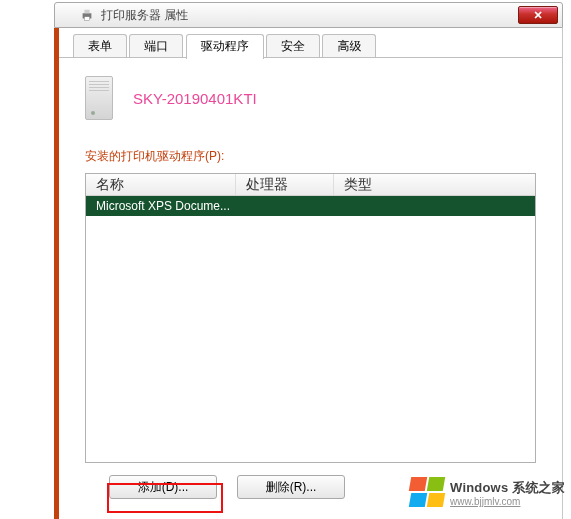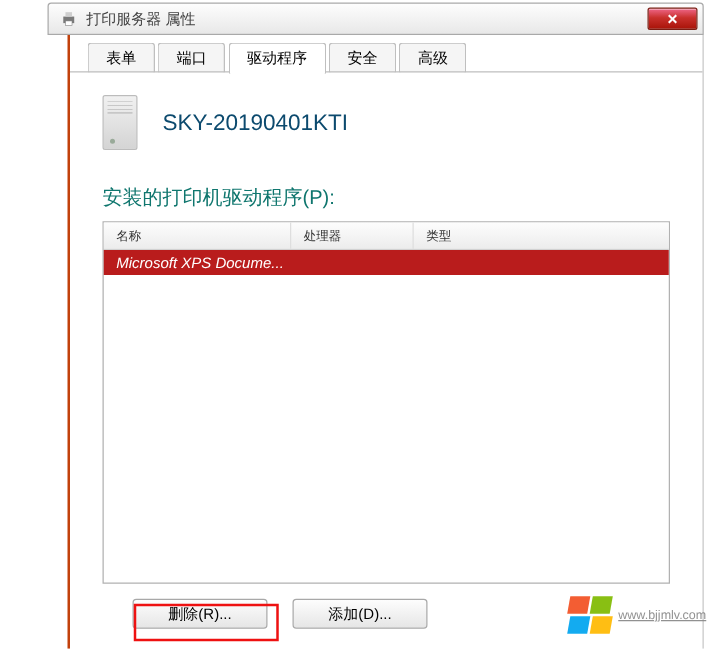--- a/index.html
+++ b/index.html
@@ -7,28 +7,28 @@
     font-family: "Microsoft YaHei", "Segoe UI", Tahoma, sans-serif;
     font-size: 12px;
     background: #fff;
     width: 571px;
     height: 519px;
     position: relative;
     overflow: hidden;
   }
   .titlebar {
     position: absolute;
-    top: 2px; left: 38px; right: 8px;
+    top: 2px; left: 54px; right: 8px;
     height: 26px;
     background: linear-gradient(#fdfdfd,#e8e8e8);
     border: 1px solid #a9a9a9;
     border-radius: 3px 3px 0 0;
     display: flex;
     align-items: center;
-    padding-left: 8px;
+    padding-left: 24px;
     color: #444;
   }
   .titlebar .icon-slot { width:16px; height:16px; margin-right:6px; display:flex; align-items:center; justify-content:center; color:#555; }
   .close-btn {
     position: absolute; right: 4px; top: 3px;
     width: 40px; height: 18px;
     background: linear-gradient(#e68,#c9302c 45%,#a91409);
     border: 1px solid #7a1c12;
     border-radius: 2px;
     display:flex; align-items:center; justify-content:center;
@@ -37,21 +37,21 @@
   }
   .highlight-red {
     position:absolute;
     border: 2px solid #e11;
     pointer-events:none;
   }
   .client {
     position:absolute;
     top: 28px; left:54px; right:8px; bottom:0;
     background:#fff;
-    border-left:2px solid #c2410c;
+    border-left:5px solid #c2410c;
     border-right:1px solid #c7c7c7;
   }
   .tabs {
     position: relative;
     margin-top: 6px;
     padding-left: 14px;
     height: 24px;
   }
   .tabs::after {
     content:"";
@@ -88,47 +88,47 @@
     position:relative;
   }
   .server-icon::before{
     content:""; position:absolute; top:4px; left:3px; right:3px; height:10px;
     background:repeating-linear-gradient(#c7c7c7,#c7c7c7 1px,transparent 1px,transparent 3px);
   }
   .server-icon::after{
     content:""; position:absolute; bottom:4px; left:5px; width:4px; height:4px;
     background:#9a9; border-radius:50%;
   }
-  .server-name { font-size:18px; color:#0c4a6e; }
-  .section-label { font-size:16px; color:#0f766e; margin-bottom:8px; }
+  .server-name { font-size:15px; color:#ec4899; }
+  .section-label { font-size:12px; color:#c2410c; margin-bottom:8px; }
   .listview {
     border:1px solid #b1b1b1;
     height: 290px;
     background:#fff;
     position:relative;
   }
   .lv-header {
     display:flex;
     background:linear-gradient(#fdfdfd,#ececec);
     border-bottom:1px solid #d1d1d1;
     height:22px;
     align-items:center;
-    font-size:10px;
+    font-size:14px;
     color:#333;
   }
   .col1 { width:150px; padding-left:10px; border-right:1px solid #dedede; height:100%; display:flex; align-items:center;}
   .col2 { width:98px; padding-left:10px; border-right:1px solid #dedede; height:100%; display:flex; align-items:center;}
   .col3 { flex:1; padding-left:10px; height:100%; display:flex; align-items:center;text-align:right;}
   .lv-row {
     display:flex;
     height:20px;
     align-items:center;
     font-size:12px;
   }
-  .lv-row.selected { background:#b91c1c; color:#fff;font-style:italic; }
+  .lv-row.selected { background:#14532d; color:#fff; }
   .lv-row .col1,.lv-row .col2,.lv-row .col3 { border-right:none; white-space:nowrap; overflow:hidden; text-overflow:ellipsis; }
   .button-row {
     margin-top: 12px;
     display:flex;
     gap: 20px;
     padding-left: 24px;
   }
   .win-btn {
     min-width: 108px;
     height: 24px;
@@ -197,31 +197,32 @@
         <div class="col1">名称</div>
         <div class="col2">处理器</div>
         <div class="col3">类型</div>
       </div>
       <div class="lv-row selected">
         <div class="col1">Microsoft XPS Docume...</div>
       </div>
     </div>
 
     <div class="button-row">
+      <div class="win-btn">添加(D)...</div>
       <div class="win-btn">删除(R)...</div>
-      <div class="win-btn">添加(D)...</div>
     </div>
   </div>
 </div>
 
 <div class="highlight-red" style="top:483px; left:107px; width:116px; height:30px;"></div>
 
 <div class="watermark">
   <div class="winlogo">
     <div class="sq tl"></div>
       <div class="sq tr"></div>
       <div class="sq bl"></div>
       <div class="sq br"></div>
   </div>
   <div class="wm-text">
+    <div class="line1"><b>Windows</b><span> 系统之家</span></div>
     <div class="line2">www.bjjmlv.com</div>
   </div>
 </div>
 
 </body></html>

